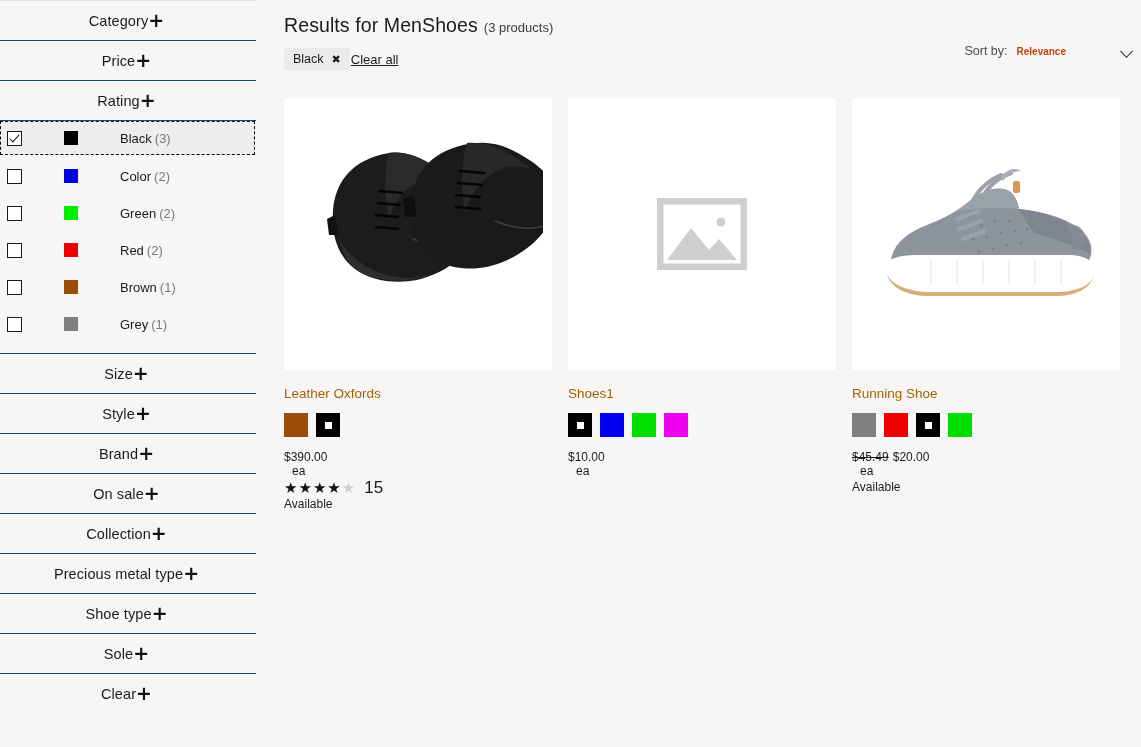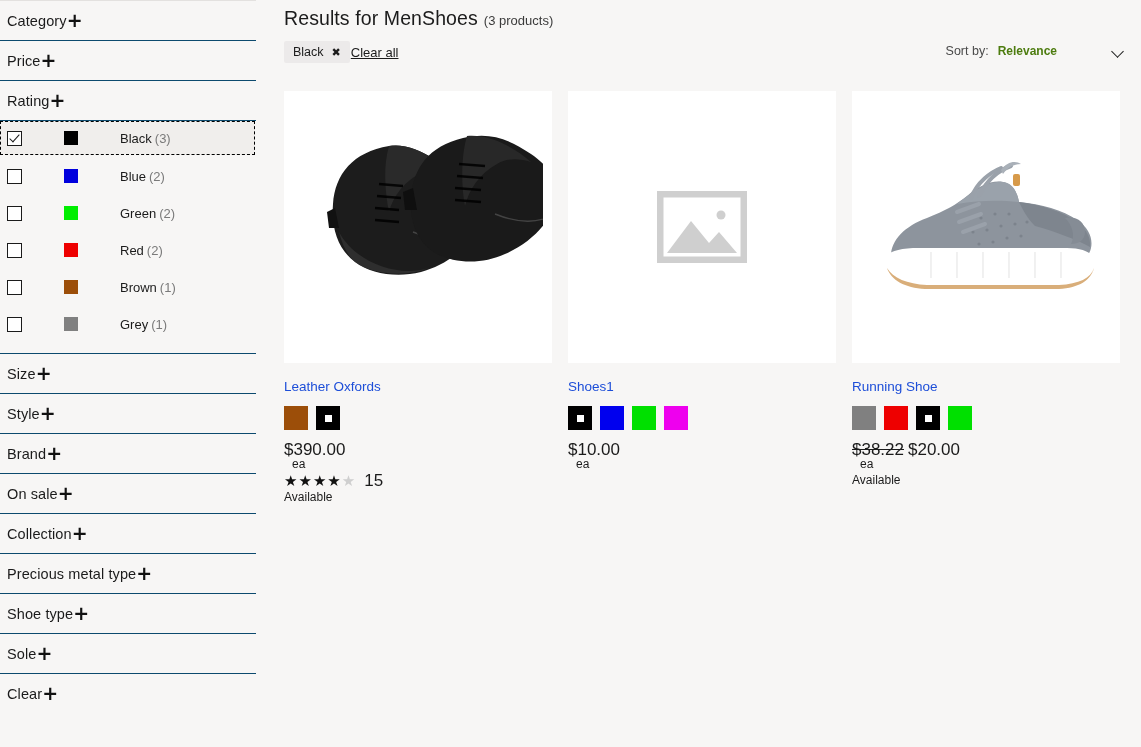--- a/index.html
+++ b/index.html
@@ -30,21 +30,21 @@
     background: #f7f6f5;
   }
   .facet {
     border-top: 1px solid #0c4a6e;
   }
   .facet:first-child { border-top: 1px solid #e3e1df; }
   .facet-header {
     height: 39px;
     display: flex;
     align-items: center;
-    justify-content: flex-start;
+    justify-content: center;
     padding: 0 10px 0 7px;
     cursor: pointer;
     user-select: none;
   }
   .facet-title {
     font-size: 14.5px;
     color: #1b1b1b;
     letter-spacing: 0.1px;
   }
   .facet-toggle {
@@ -114,21 +114,21 @@
   }
 
   
   .main {
     flex: 1 1 auto;
     padding: 0 0 0 28px;
     box-sizing: border-box;
     position: relative;
   }
   .results-head {
-    padding-top: 7px;
+    padding-top: 14px;
     display: flex;
     align-items: baseline;
   }
   .results-title {
     font-size: 19.5px;
     color: #1b1b1b;
     font-weight: 400;
     margin: 0;
     letter-spacing: 0.1px;
   }
@@ -164,34 +164,34 @@
   .clear-all {
     margin-left: 1px;
     font-size: 13px;
     color: #1b1b1b;
     text-decoration: underline;
     cursor: pointer;
   }
 
   .sortby {
     position: absolute;
-    right: 16px;
+    right: 7px;
     top: 44px;
     display: flex;
     align-items: center;
     cursor: pointer;
   }
   .sortby-label {
     font-size: 12.5px;
     color: #4a4a4a;
   }
   .sortby-value {
-    font-size: 12px;
+    font-size: 10px;
     font-weight: 700;
-    color: #4d7c0f;
+    color: #c2410c;
     margin-left: 9px;
   }
   .chev {
     margin-left: 55px;
     width: 13px;
     height: 8px;
     position: relative;
   }
   .chev::before {
     content: "";
@@ -220,21 +220,21 @@
     height: 272px;
     background: #ffffff;
     display: flex;
     align-items: center;
     justify-content: center;
     overflow: hidden;
   }
   .card-title {
     margin-top: 16px;
     font-size: 13.5px;
-    color: #1d4ed8;
+    color: #a16207;
   }
   .swatch-row {
     margin-top: 12px;
     display: flex;
     gap: 8px;
   }
   .swatch {
     width: 24px;
     height: 24px;
     position: relative;
@@ -244,21 +244,21 @@
     content: "";
     position: absolute;
     left: 9px;
     top: 9px;
     width: 7px;
     height: 7px;
     background: #fff;
   }
   .price-row {
     margin-top: 13px;
-    font-size: 17px;
+    font-size: 12px;
     color: #1b1b1b;
     line-height: 14px;
   }
   .price-old {
     text-decoration: line-through;
     margin-right: 4px;
   }
   .unit {
     font-size: 12px;
     color: #1b1b1b;
@@ -319,21 +319,21 @@
       <div class="facet">
         <div class="facet-body">
           <div class="color-option focused">
             <span class="cb checked"></span>
             <span class="swatch-sm" style="background: rgb(0, 0, 0);"></span>
             <span class="color-label"><span>Black</span><span class="color-count">(3)</span></span>
           </div>
           <div class="color-option">
             <span class="cb"></span>
             <span class="swatch-sm" style="background: rgb(0, 0, 221);"></span>
-            <span class="color-label"><span>Blue</span><span class="color-count">(2)</span></span>
+            <span class="color-label"><span>Color</span><span class="color-count">(2)</span></span>
           </div>
           <div class="color-option">
             <span class="cb"></span>
             <span class="swatch-sm" style="background: rgb(0, 238, 0);"></span>
             <span class="color-label"><span>Green</span><span class="color-count">(2)</span></span>
           </div>
           <div class="color-option">
             <span class="cb"></span>
             <span class="swatch-sm" style="background: rgb(238, 0, 0);"></span>
             <span class="color-label"><span>Red</span><span class="color-count">(2)</span></span>
@@ -535,20 +535,20 @@
     </g>
   </svg>
           </div>
           <div class="card-title">Running Shoe</div>
           <div class="swatch-row">
             <span class="swatch" style="background: rgb(128, 128, 128);"></span>
             <span class="swatch" style="background: rgb(238, 0, 0);"></span>
             <span class="swatch selected" style="background: rgb(0, 0, 0);"></span>
             <span class="swatch" style="background: rgb(0, 224, 0);"></span>
           </div>
-          <div class="price-row"><span class="price-old">$38.22</span><span>$20.00</span></div>
+          <div class="price-row"><span class="price-old">$45.49</span><span>$20.00</span></div>
           <div class="unit">ea</div>
           <div class="stock">Available</div>
         </div>
       </div>
 
   </section>
 </div>
 
 </body></html>

